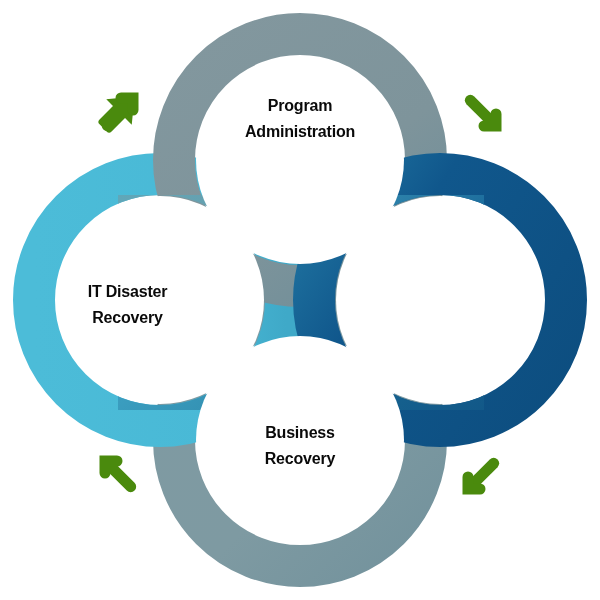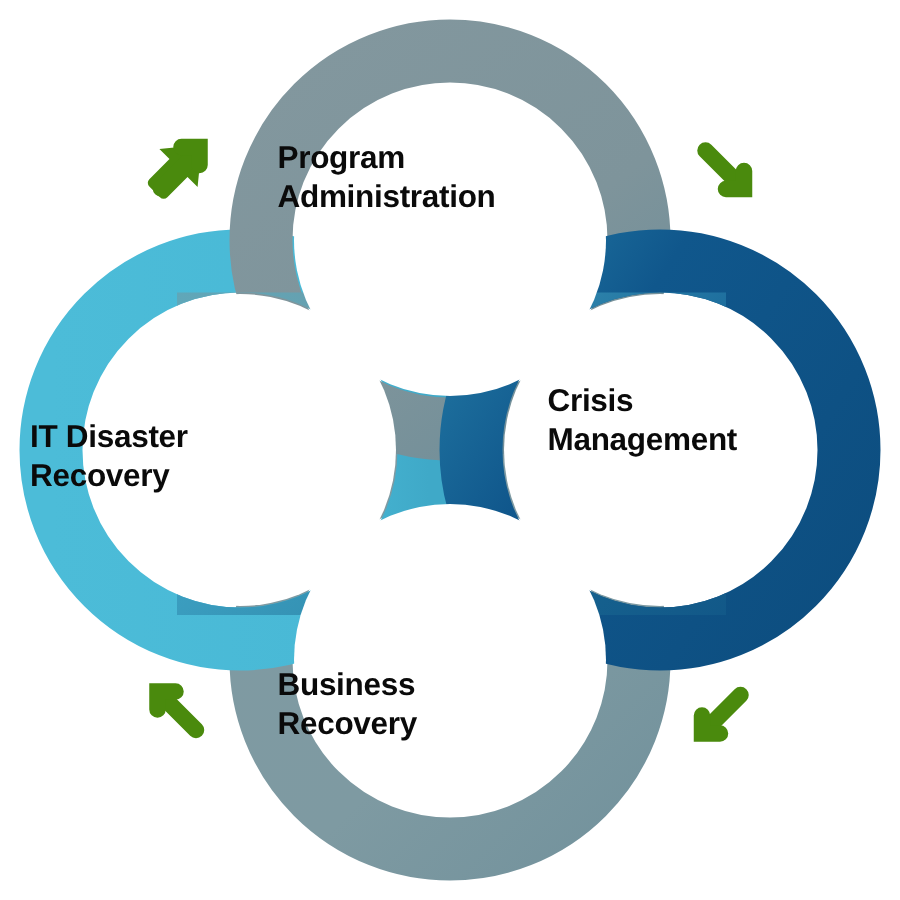--- a/index.html
+++ b/index.html
@@ -23,23 +23,24 @@
   #ring-svg {
     position: absolute;
     left: 0;
     top: 0;
     width: 600px;
     height: 600px;
     display: block;
   }
   .node-label {
     position: absolute;
+    text-align: center;
     font-family: "Liberation Sans", sans-serif;
     font-weight: bold;
-    font-size: 21px;
+    font-size: 16px;
     line-height: 26px;
     color: #0a0a0a;
     letter-spacing: -0.2px;
     pointer-events: none;
     white-space: pre-line;
   }
   #label-program-administration {
     left: 185px;
     top: 93px;
     width: 230px;
@@ -50,21 +51,21 @@
     width: 215px;
   }
   #label-it-disaster-recovery {
     left: 20px;
     top: 255px;
     width: 215px;
     margin-top: 24px;
   }
   #label-business-recovery {
     left: 185px;
-    top: 444px;
+    top: 420px;
     width: 230px;
   }
   .arrow-icon {
     position: absolute;
     width: 56px;
     height: 56px;
   }
   #arrow-top-left    { left: 91px;  top: 84px;  }
   #arrow-top-right   { left: 454px; top: 84px;  }
   #arrow-bottom-left { left: 91px;  top: 447px; }
@@ -176,22 +177,20 @@
 
     <circle cx="300" cy="160" r="104" fill="#ffffff"></circle>
     <circle cx="440" cy="300" r="104" fill="#ffffff"></circle>
     <circle cx="160" cy="300" r="104" fill="#ffffff"></circle>
     <circle cx="300" cy="440" r="104" fill="#ffffff"></circle>
   </svg>
 
   <div class="node-label" id="label-program-administration">Program
 Administration</div>
 
-  <div class="node-label" id="label-crisis-management">Crisis
-Management</div>
 
   <div class="node-label" id="label-business-recovery">Business
 Recovery</div>
 
   <div class="node-label" id="label-it-disaster-recovery">IT Disaster
 Recovery</div>
 
   <svg class="arrow-icon" id="arrow-top-left" viewBox="0 0 56 56">
     <g transform="rotate(45 28 28)">
       <path d="M28 6 L46 28 L36.5 28 L36.5 47 A3.5 3.5 0 0 1 33 50.5

